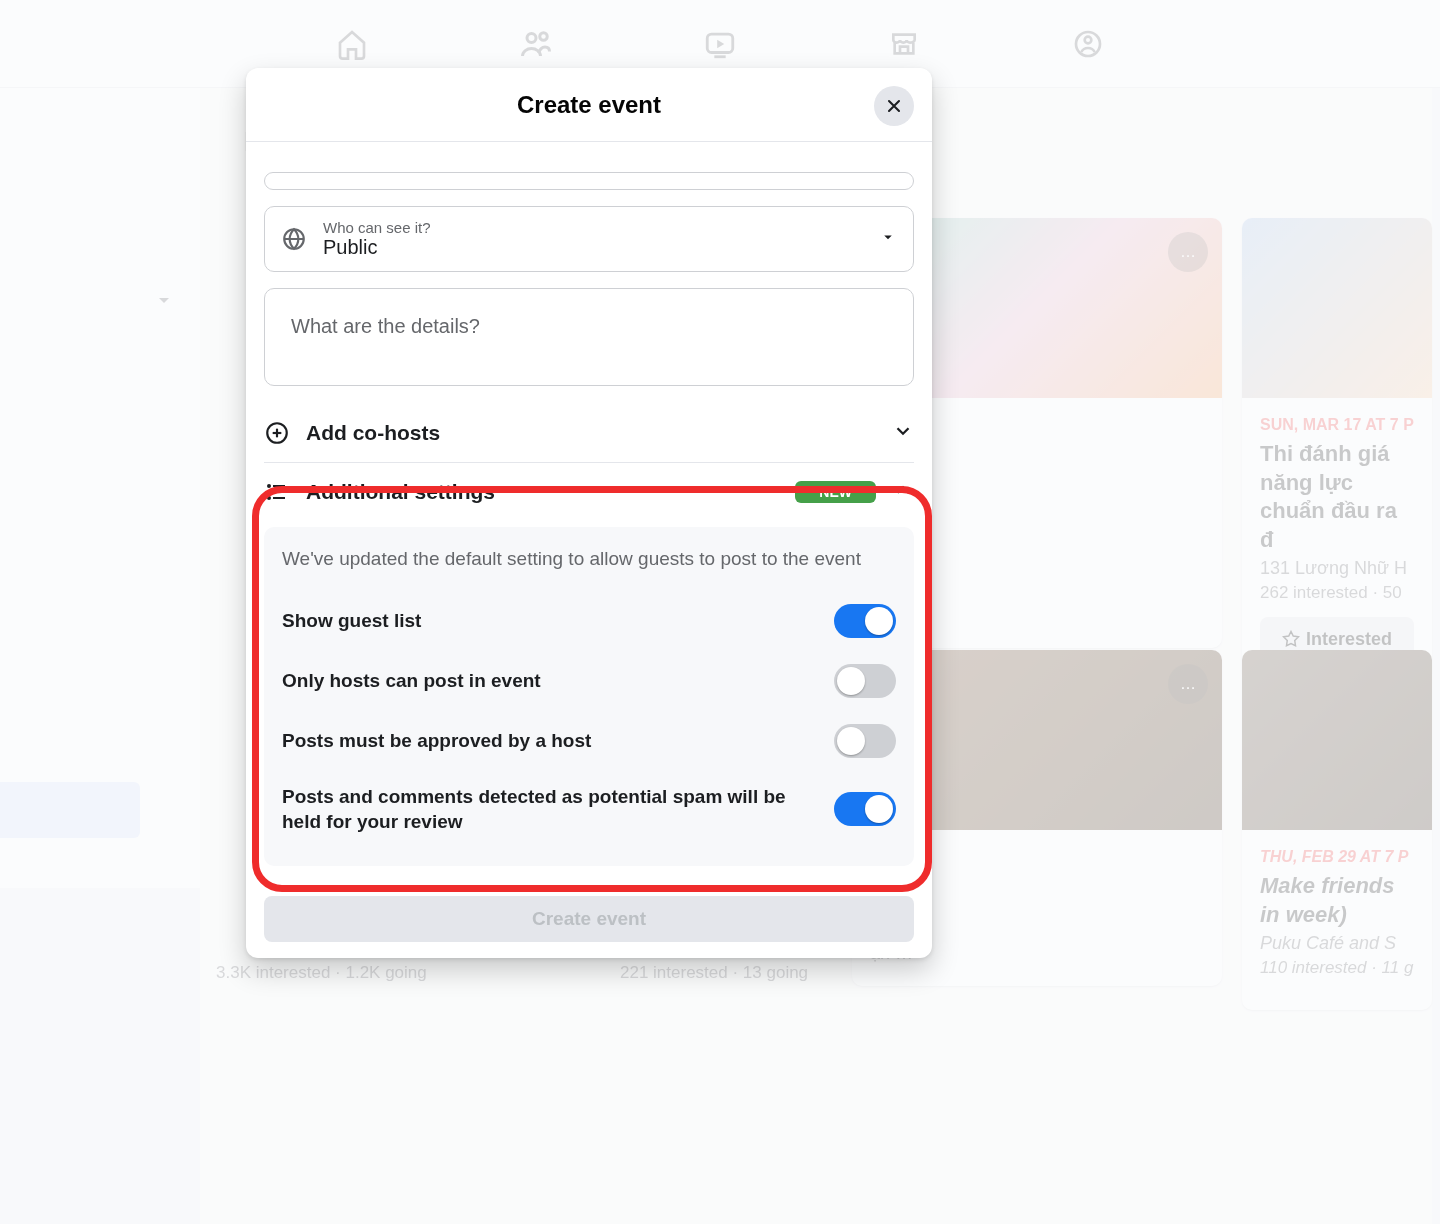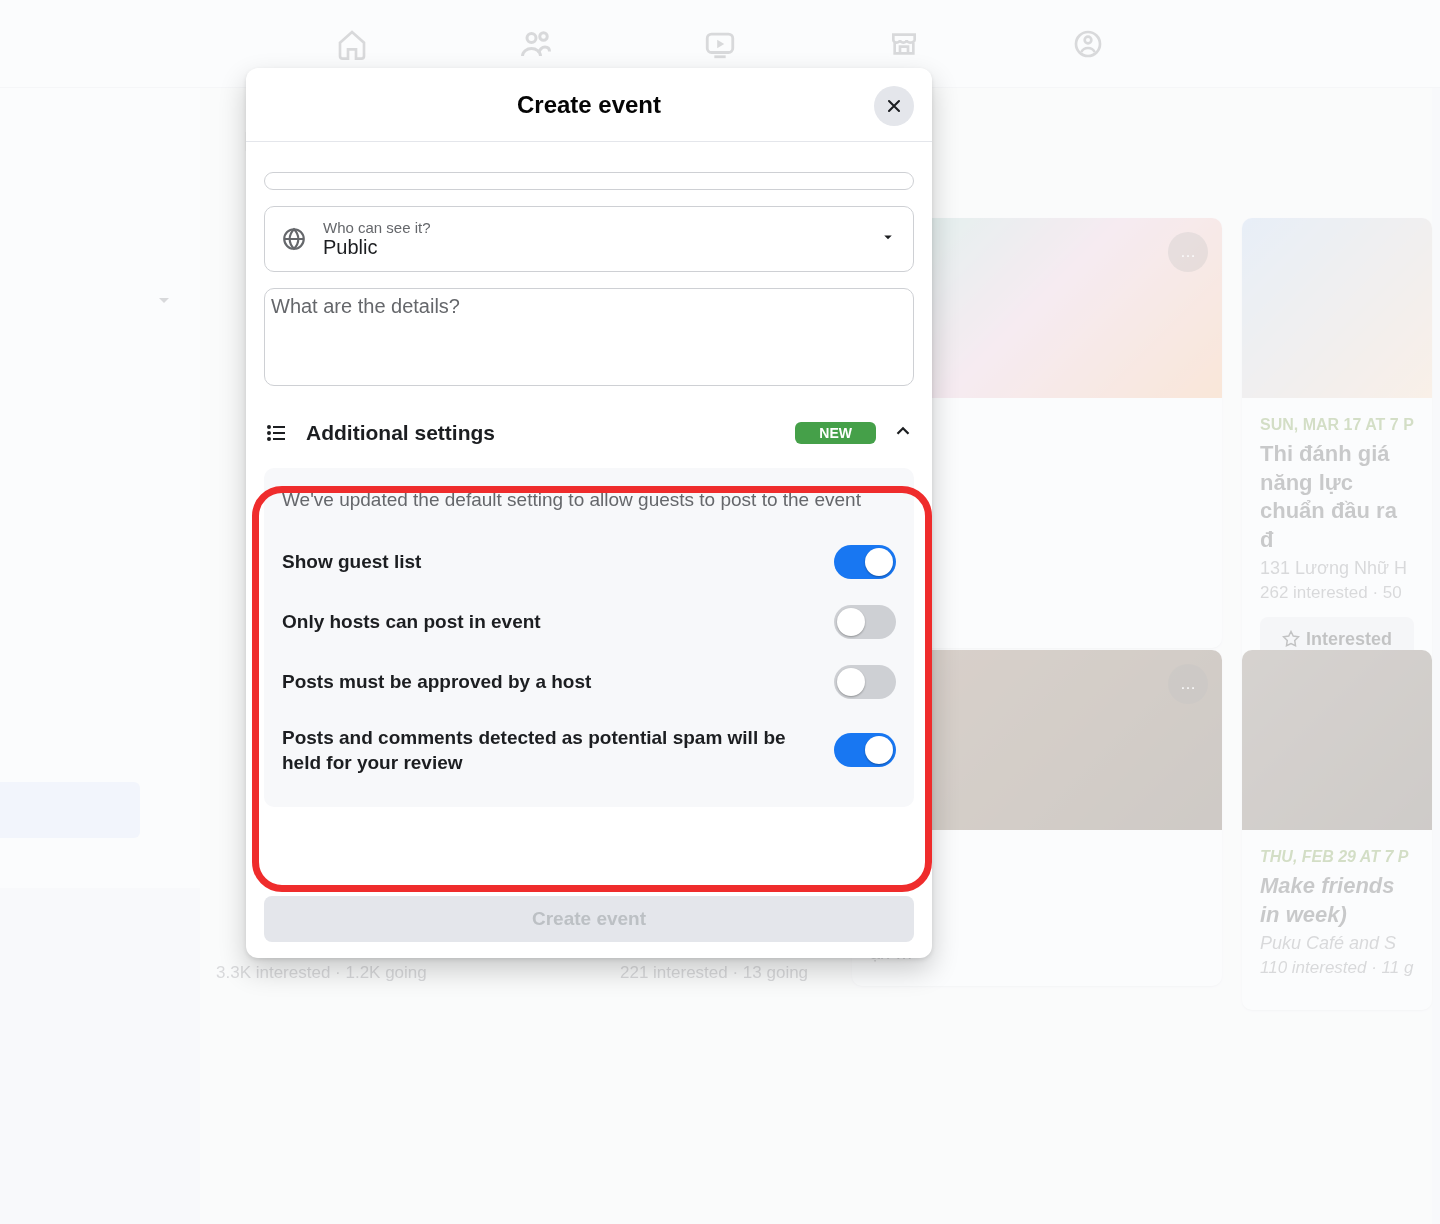--- a/index.html
+++ b/index.html
@@ -111,21 +111,21 @@
     .bg-card-img3 {
       height: 180px;
       background: linear-gradient(135deg, #6b4423, #3a2510);
     }
     .bg-card-body {
       padding: 18px;
     }
     .bg-card-date {
       font-size: 16px;
       font-weight: 600;
-      color: #4d7c0f;
+      color: #ef4444;
       margin-bottom: 6px;
     }
     .bg-card-title {
       font-size: 22px;
       font-weight: 700;
       color: #1c1e21;
       margin-bottom: 4px;
       line-height: 1.3;
     }
     .bg-card-loc {
@@ -285,21 +285,21 @@
       font-size: 20px;
       color: #1c1e21;
     }
     .field-chevron {
       color: #1c1e21;
     }
     
     .textarea-card {
       border: 1px solid #ced0d4;
       border-radius: 10px;
-      padding: 6px;
+      padding: 26px;
       min-height: 98px;
       margin-bottom: 18px;
       background: #fff;
     }
     .textarea-placeholder {
       font-size: 20px;
       color: #65676b;
     }
     
     .section-row {
@@ -569,20 +569,35 @@
         <svg viewBox="0 0 24 24" width="18" height="18" fill="currentColor">
             <path d="M7 10l5 5 5-5z"></path>
           </svg>
       </div>
     </div>
 
     <div class="textarea-card">
       <div class="textarea-placeholder">What are the details?</div>
     </div>
 
+    <div class="section-row">
+      <div class="section-icon">
+        <svg viewBox="0 0 24 24" width="26" height="26" fill="none" stroke="currentColor" stroke-width="2">
+            <circle cx="12" cy="12" r="9"></circle>
+            <line x1="12" y1="8" x2="12" y2="16"></line>
+            <line x1="8" y1="12" x2="16" y2="12"></line>
+          </svg>
+      </div>
+      <div class="section-label">Add co-hosts</div>
+      <div class="section-chevron">
+        <svg viewBox="0 0 24 24" width="22" height="22" fill="none" stroke="currentColor" stroke-width="2.5">
+            <path d="M6 9l6 6 6-6"></path>
+          </svg>
+      </div>
+    </div>
 
 
     <div class="section-row" style="border-bottom:none;">
       <div class="section-icon">
         <svg viewBox="0 0 24 24" width="24" height="24" fill="none" stroke="currentColor" stroke-width="2">
             <line x1="8" y1="6" x2="20" y2="6"></line>
             <line x1="8" y1="12" x2="20" y2="12"></line>
             <line x1="8" y1="18" x2="20" y2="18"></line>
             <circle cx="4" cy="6" r="1" fill="currentColor"></circle>
             <circle cx="4" cy="12" r="1" fill="currentColor"></circle>

